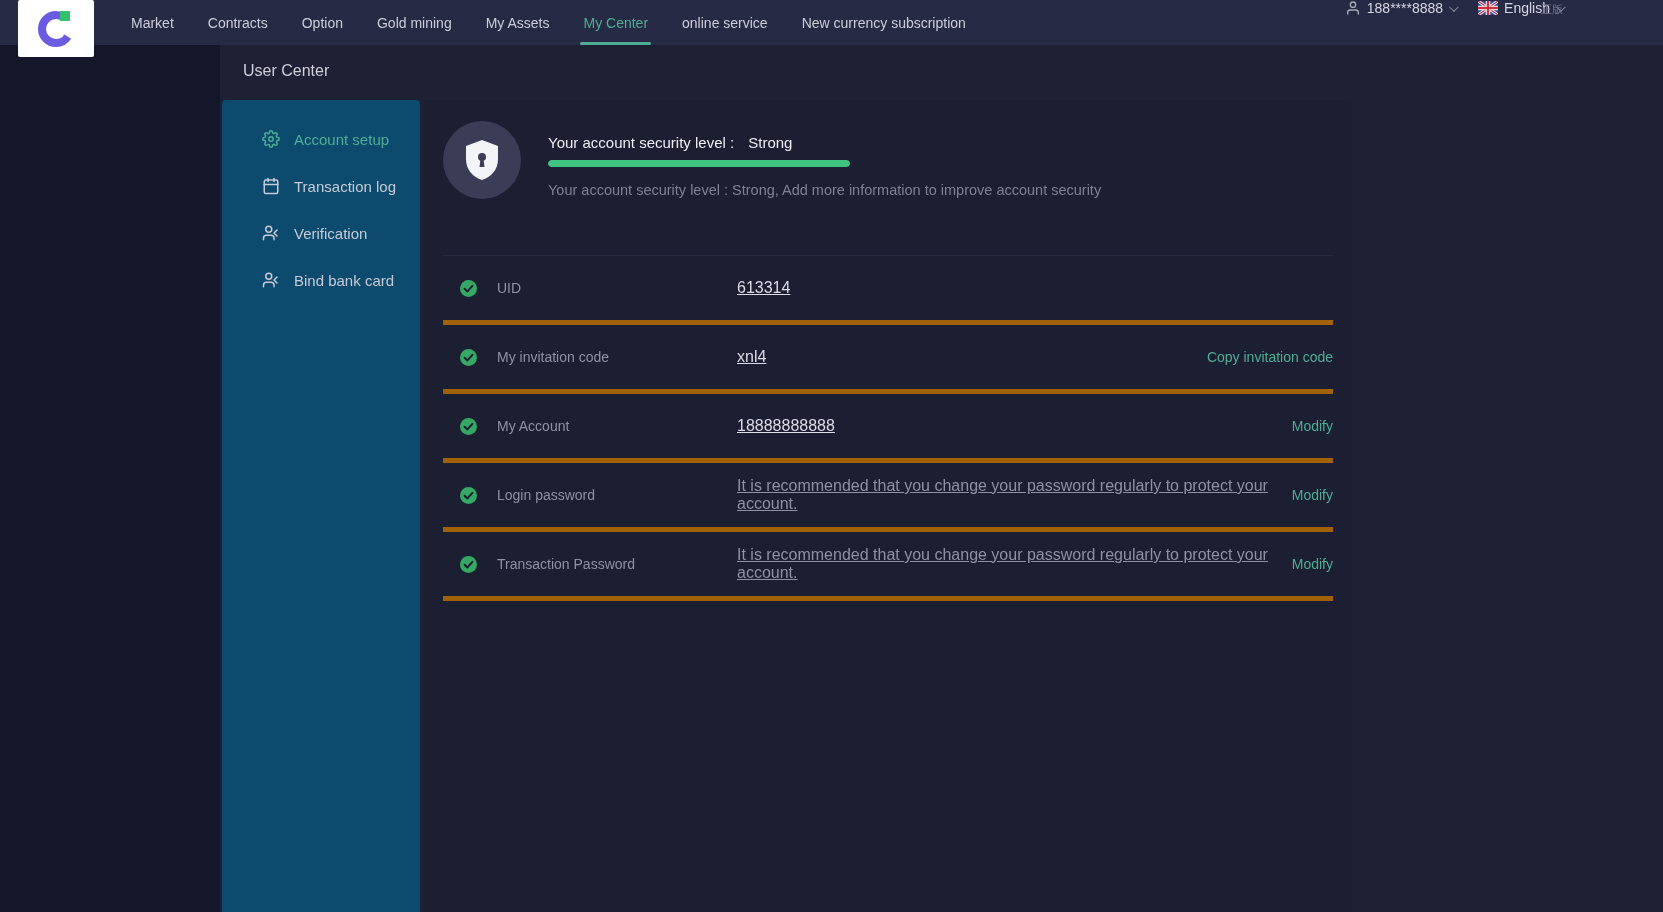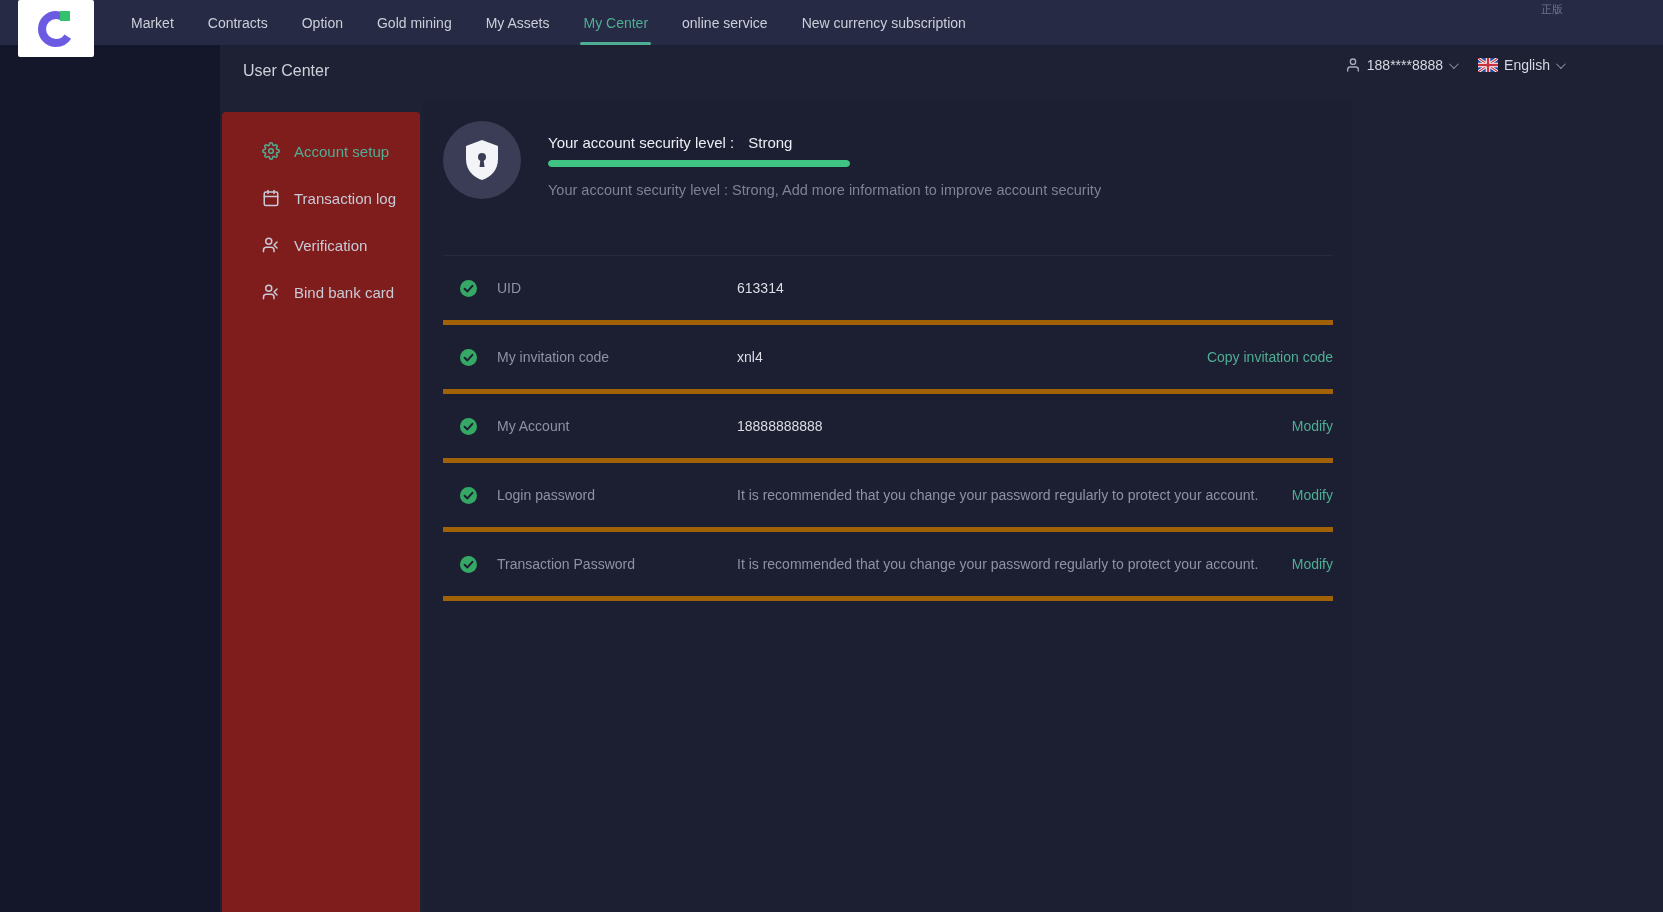--- a/index.html
+++ b/index.html
@@ -30,21 +30,21 @@
     padding:8px 17px; font-size:14px; color:#ccced9; cursor:pointer;
     position:relative; white-space:nowrap;
   }
   .nav-item.active { color:#4fae94; }
   .nav-item.active::after {
     content:""; position:absolute; left:14px; right:14px; bottom:0;
     height:3px; background:#4fae94; border-radius:2px;
   }
   .topbar-right {
     position:absolute; right:100px; top:0; height:45px;
-    display:flex; align-items:flex-end; gap:8px;margin-top:28px;
+    display:flex; align-items:flex-start; gap:8px;
   }
   .user-cluster, .lang-cluster { display:flex; align-items:center; gap:6px; cursor:pointer; }
   .user-cluster { margin-right:14px; }
   .topbar-right .txt { font-size:14px; color:#d6d8e2; }
   .chev {
     width:7px; height:7px; border-right:1.5px solid #8a8da0; border-bottom:1.5px solid #8a8da0;
     transform:rotate(45deg) translateY(-2px); display:inline-block;
   }
   .watermark {
     position:absolute; top:2px; left:1541px; font-size:11px; color:#70738a;
@@ -58,22 +58,22 @@
   }
 
   
   .page-title {
     position:absolute; left:243px; top:62px; font-size:16px; color:#cfd1da;
     z-index:2;
   }
 
   
   .side-panel {
-    position:absolute; left:222px; top:112px; width:198px; bottom:0;
-    background:#7f1d1d; border-radius:4px 4px 0 0;
+    position:absolute; left:222px; top:100px; width:198px; bottom:0;
+    background:#0c4a6e; border-radius:4px 4px 0 0;
     padding-top:12px;
   }
   .side-item {
     display:flex; align-items:center; gap:14px;
     height:40px; margin:7px 0 7px 40px;
     font-size:15px; color:#c8cad6; cursor:pointer;
   }
   .side-item.active { color:#4fae94; }
   .side-item svg { flex:0 0 auto; }
 
@@ -105,21 +105,21 @@
     height:1px; background:#272a3e;
   }
 
   .rows { margin:0 19px 0 20px; padding-top:1px; }
   .row {
     display:flex; align-items:center; height:69px;
     border-bottom:5px solid #a16207;
   }
   .row .check { flex:0 0 auto; margin-left:17px; margin-right:20px; display:flex; }
   .row .label { width:240px; font-size:14px; color:#8f92a3; }
-  .row .value { flex:1; font-size:14px; color:#dcdde6; }
+  .row .value { flex:1; font-size:16px; color:#dcdde6;text-decoration:underline; }
   .row .value.muted { color:#8f92a3; }
   .row .action { font-size:14px; color:#4fae94; cursor:pointer; white-space:nowrap; }
 
   svg { display:block; }
 </style>
 </head>
 <body>
 
 <div class="topbar">
   <div class="nav">

